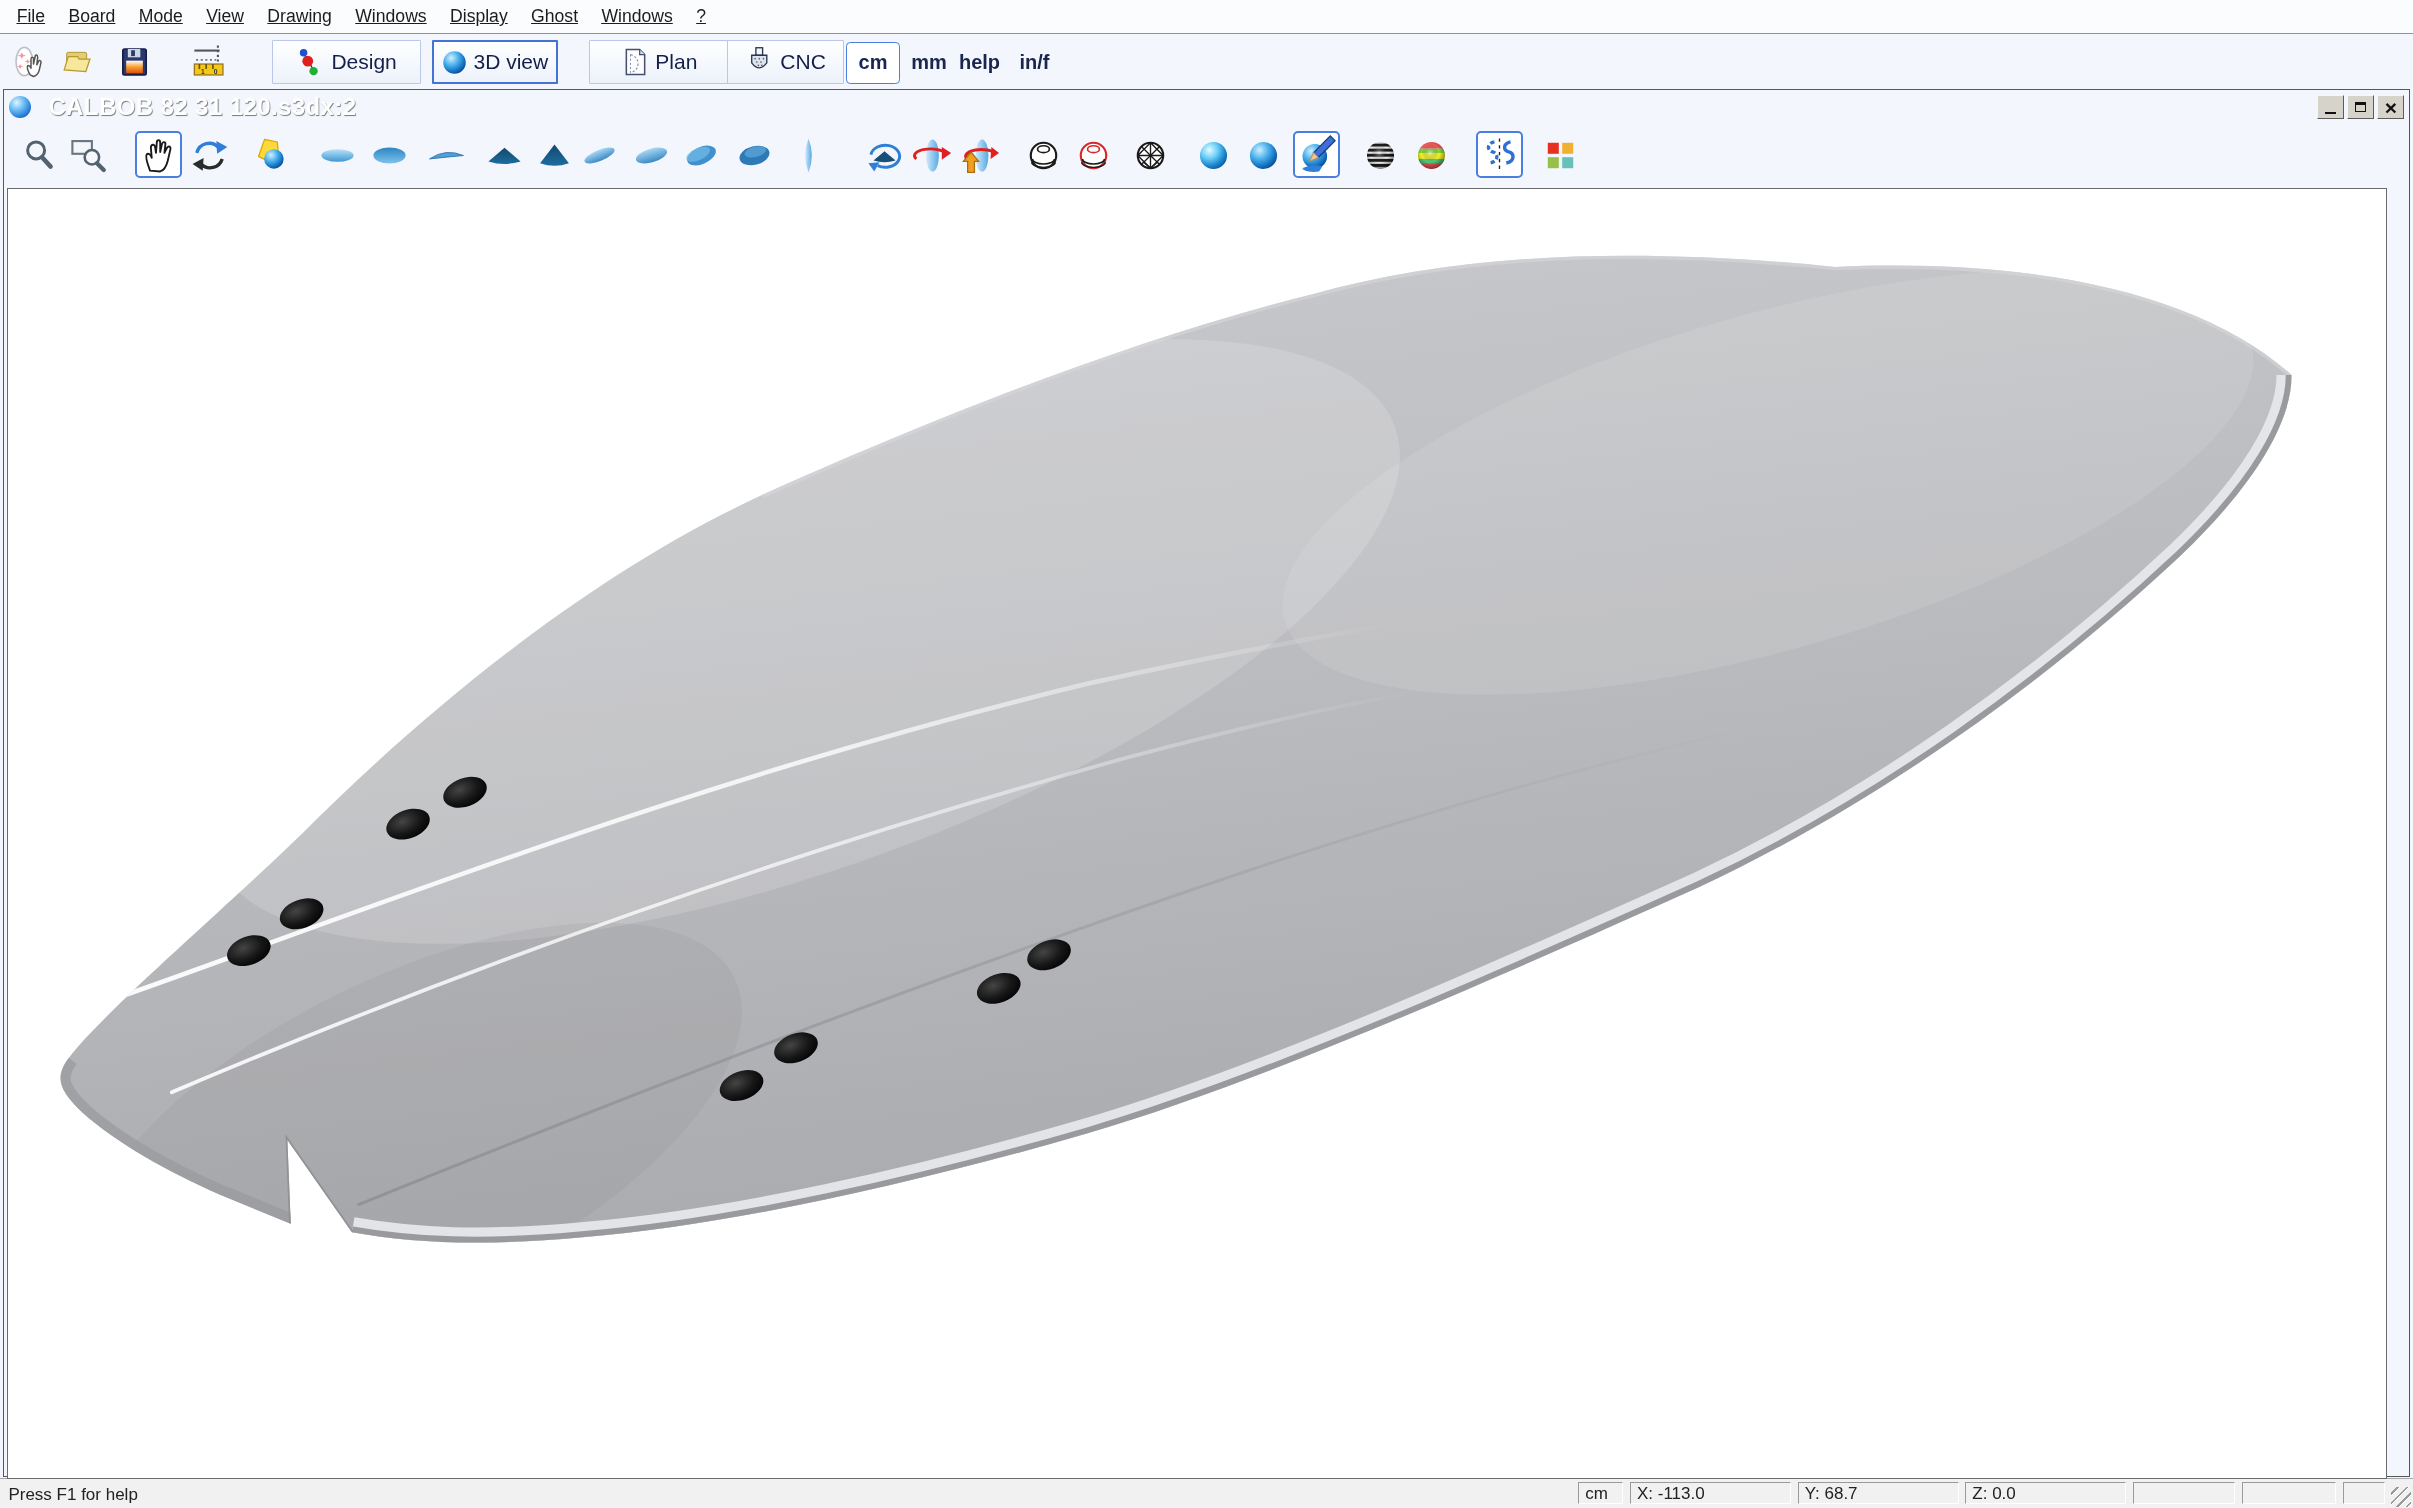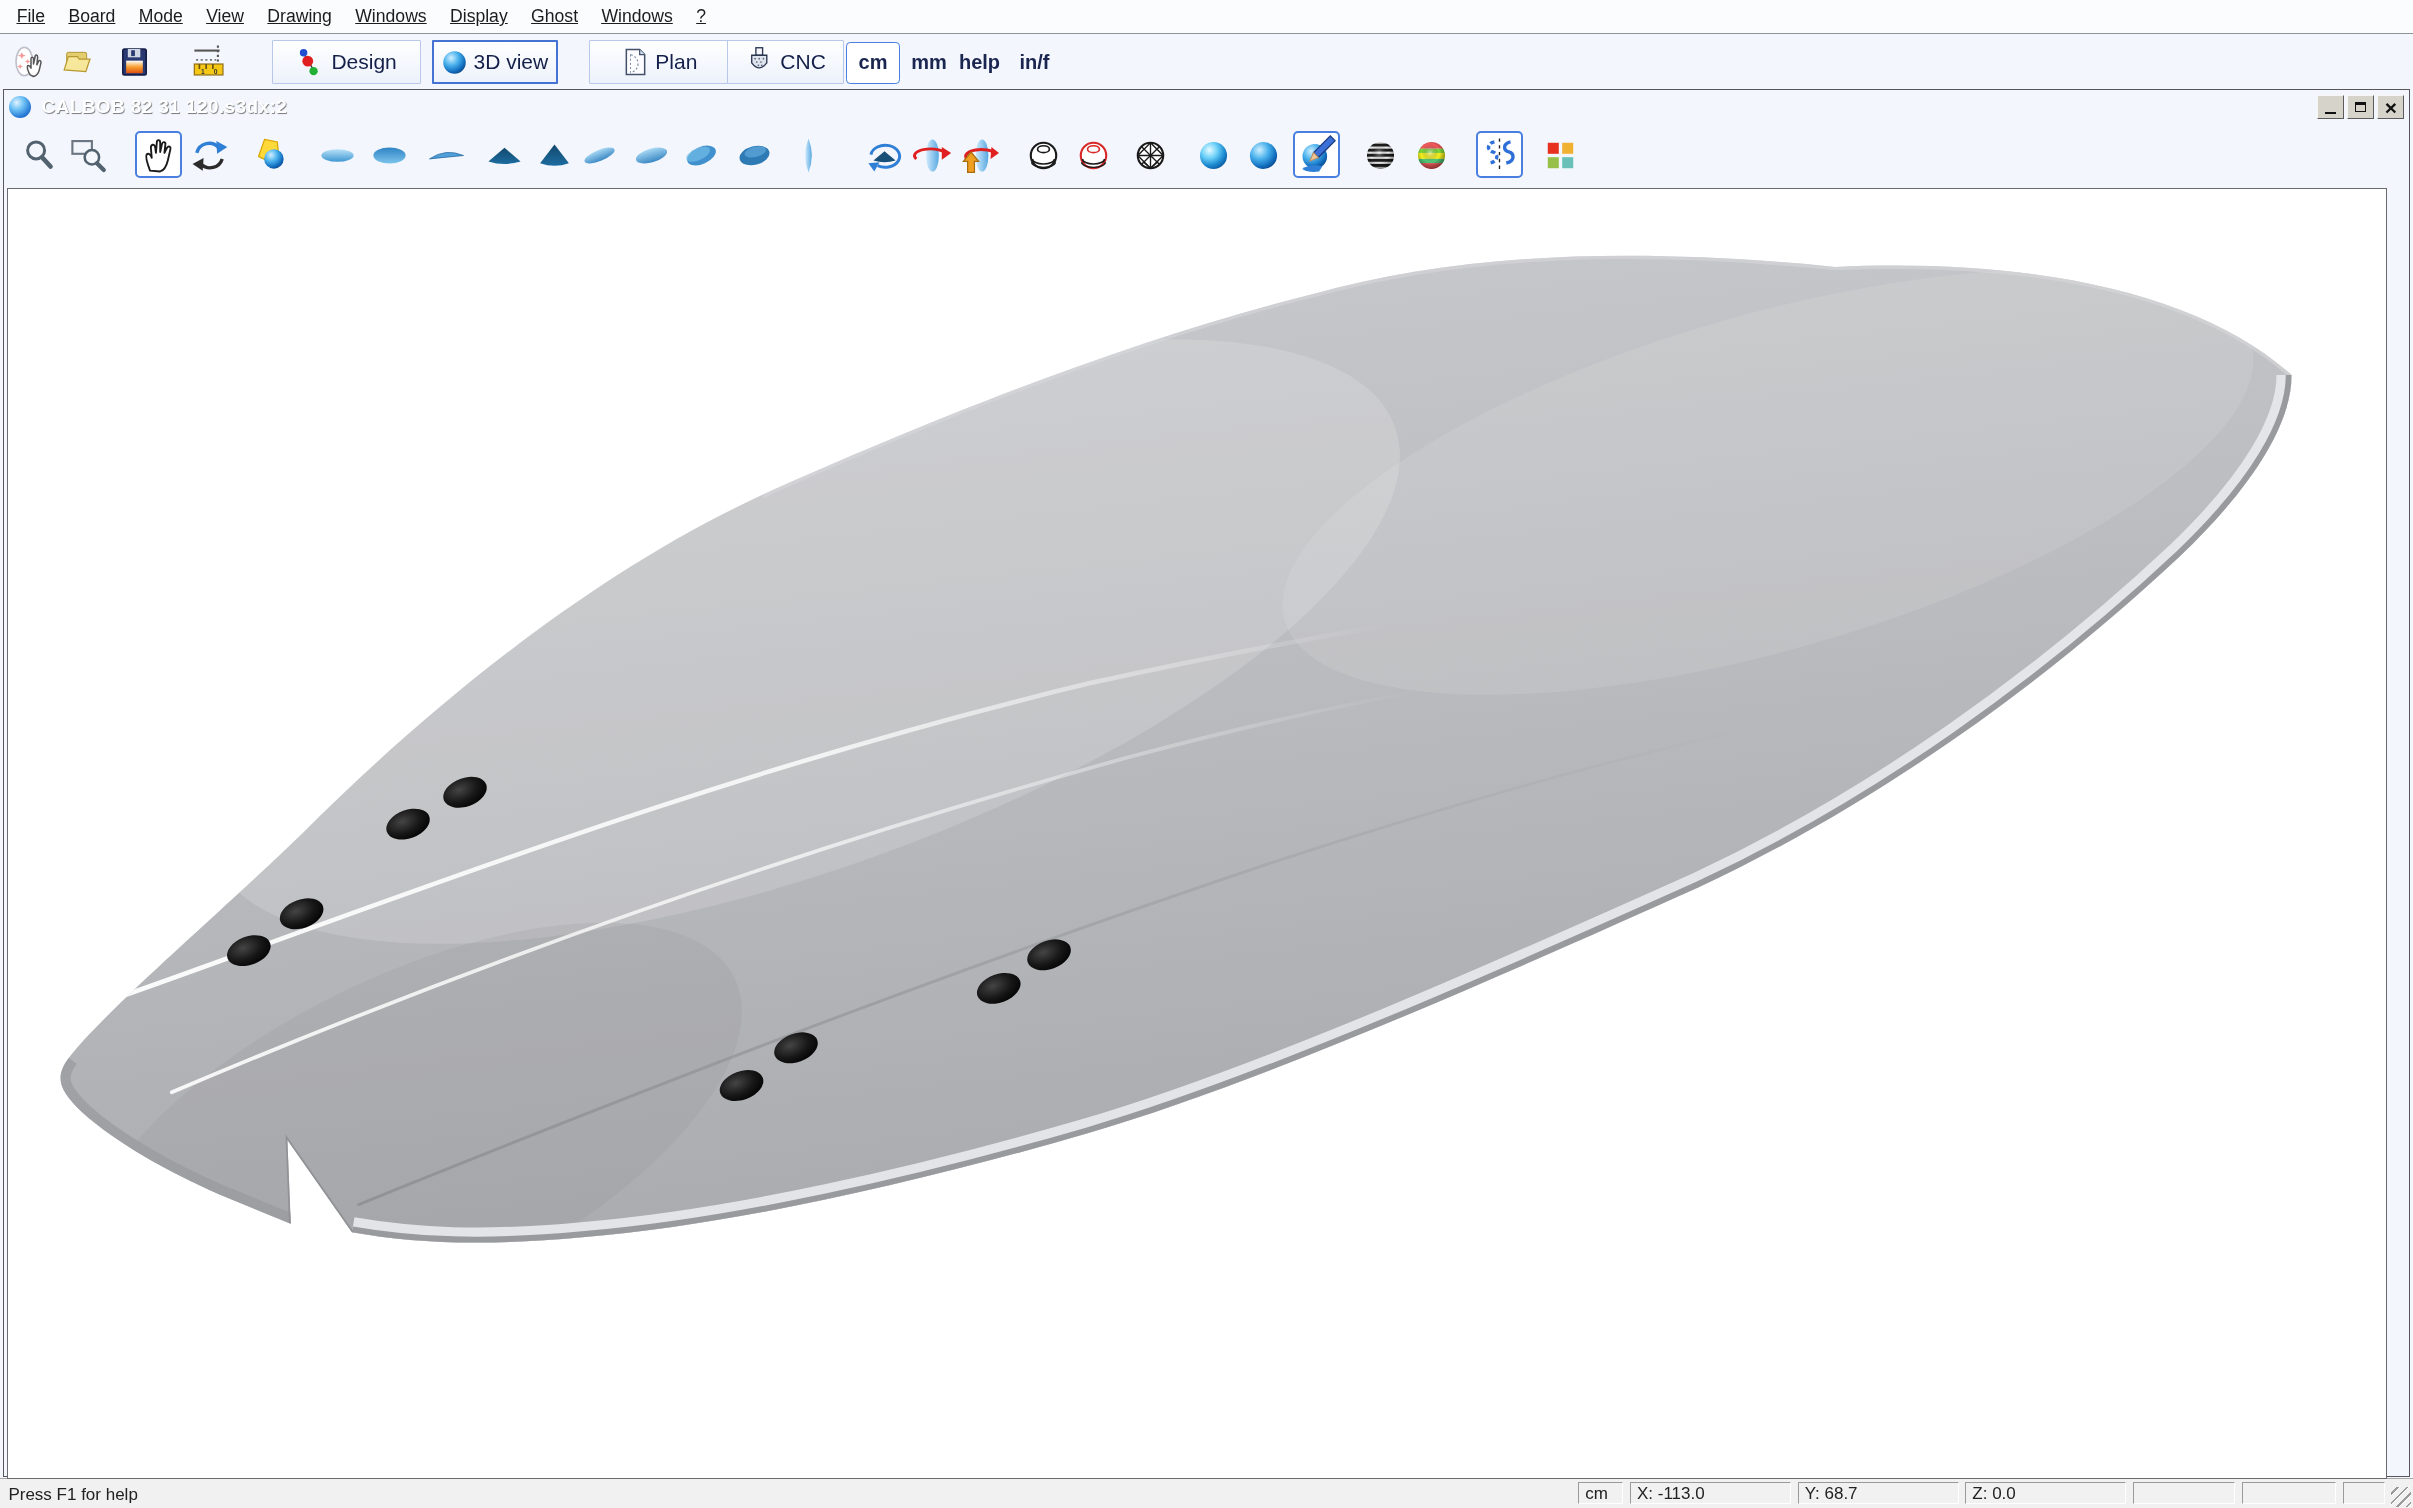--- a/index.html
+++ b/index.html
@@ -19,21 +19,21 @@
   .modebtn.active{border:2.5px solid #4473d4;}
   .unitbox{position:absolute;top:6.7px;height:42px;display:flex;align-items:center;justify-content:center;
     font-size:20px;font-weight:bold;color:#1a2550;}
   .unitbox.selected{border:1.7px solid #4a7fe0;border-radius:4.2px;background:#fff;box-sizing:border-box;}
   
   #childframe{position:absolute;left:3.4px;top:89px;width:2407px;height:1388px;
     border:1.7px solid #56575b;background:#f3f6fc;box-sizing:border-box;}
   #titlebar{position:absolute;left:0;top:0;right:0;height:34px;
     background:linear-gradient(180deg,#8ab2e4 0%,#36m 0%,#3566b5 14%,#1d4d9c 50%,#173f86 100%);
     display:flex;align-items:center;padding:0 5px;box-sizing:border-box;}
-  #titlebar .title{color:#fff;font-size:19px;font-weight:bold;margin-left:10px;letter-spacing:0.4px;
+  #titlebar .title{color:#fff;font-size:24px;font-weight:bold;margin-left:17px;letter-spacing:0.4px;
     text-shadow:0.8px 0.8px 0.8px rgba(0,0,0,.5);}
   .appsphere{width:22px;height:22px;border-radius:50%;
     background:radial-gradient(circle at 35% 30%,#dff2ff 0%,#6cc0f4 35%,#1e6fd0 75%,#0a3e90 100%);}
   .winbtn{width:27px;height:23.5px;background:#d6d3cb;border:1.7px solid;border-color:#f7f6f2 #5c5c5c #5c5c5c #f7f6f2;
     margin-left:3.4px;display:flex;align-items:center;justify-content:center;box-sizing:border-box;}
   .winbtns{margin-left:auto;display:flex;}
   .glyph-min{width:11px;height:2.5px;background:#111;align-self:flex-end;margin-bottom:3.4px;}
   .glyph-max{width:11.7px;height:9.2px;border:1.7px solid #111;border-top:3.4px solid #111;box-sizing:border-box;}
   .glyph-close{font-size:21px;font-weight:bold;color:#111;line-height:17px;}
   

